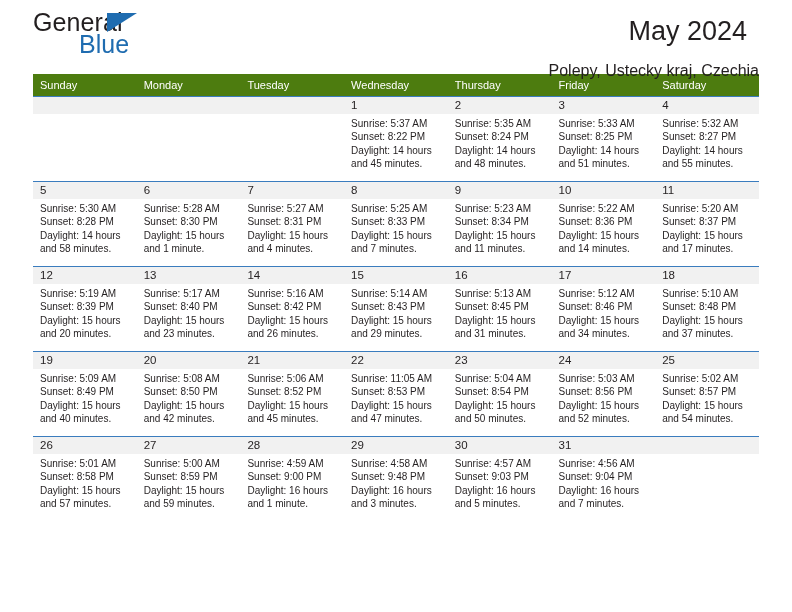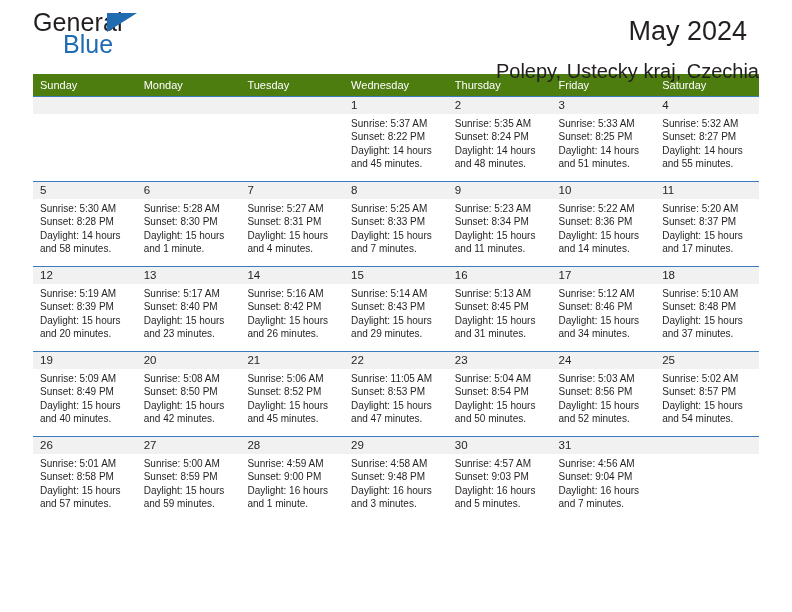--- a/index.html
+++ b/index.html
@@ -49,39 +49,39 @@
     position: absolute;
     left: 74px;
     top: 5px;
     width: 0;
     height: 0;
     border-left: 30px solid #1f6cb0;
     border-bottom: 19px solid transparent;
   }
   .brand-blue {
     position: absolute;
-    left: 30px;
+    left: 46px;
     top: 22px;
     font-size: 25px;
     color: #1f6cb0;
     font-family: "Liberation Sans", sans-serif;
   }
   .title-block {
     text-align: right;
     margin-top: 2px;
   }
   .cal-title {
     font-size: 27px;
     color: #231f20;
     line-height: 34px;
     font-weight: normal;
     margin: 12px;
   }
   .cal-subtitle {
-    font-size: 20px;
+    font-size: 16px;
     color: #231f20;
     line-height: 22px;
     margin: 4px 0 0 0;
     font-weight: normal;
   }
 
   
   .calendar {
     width: 726px;
     border-collapse: collapse;

